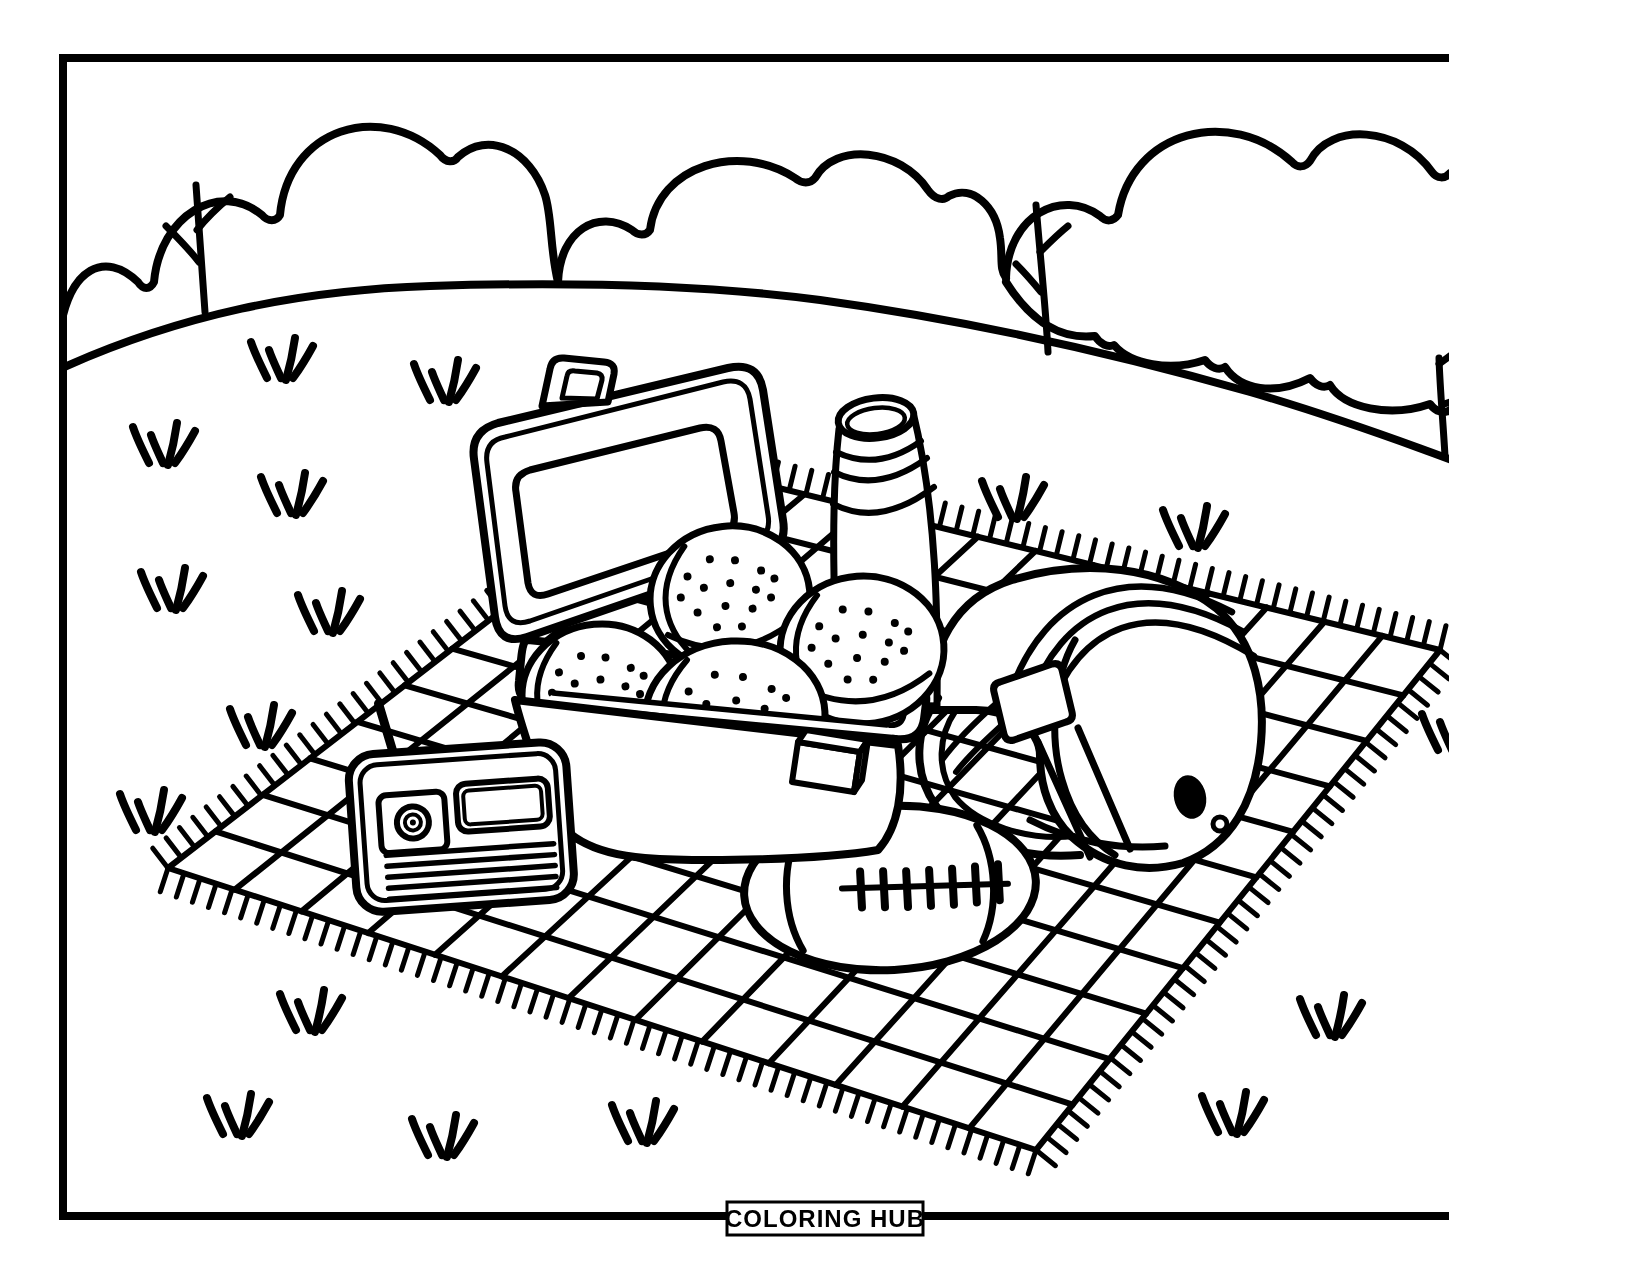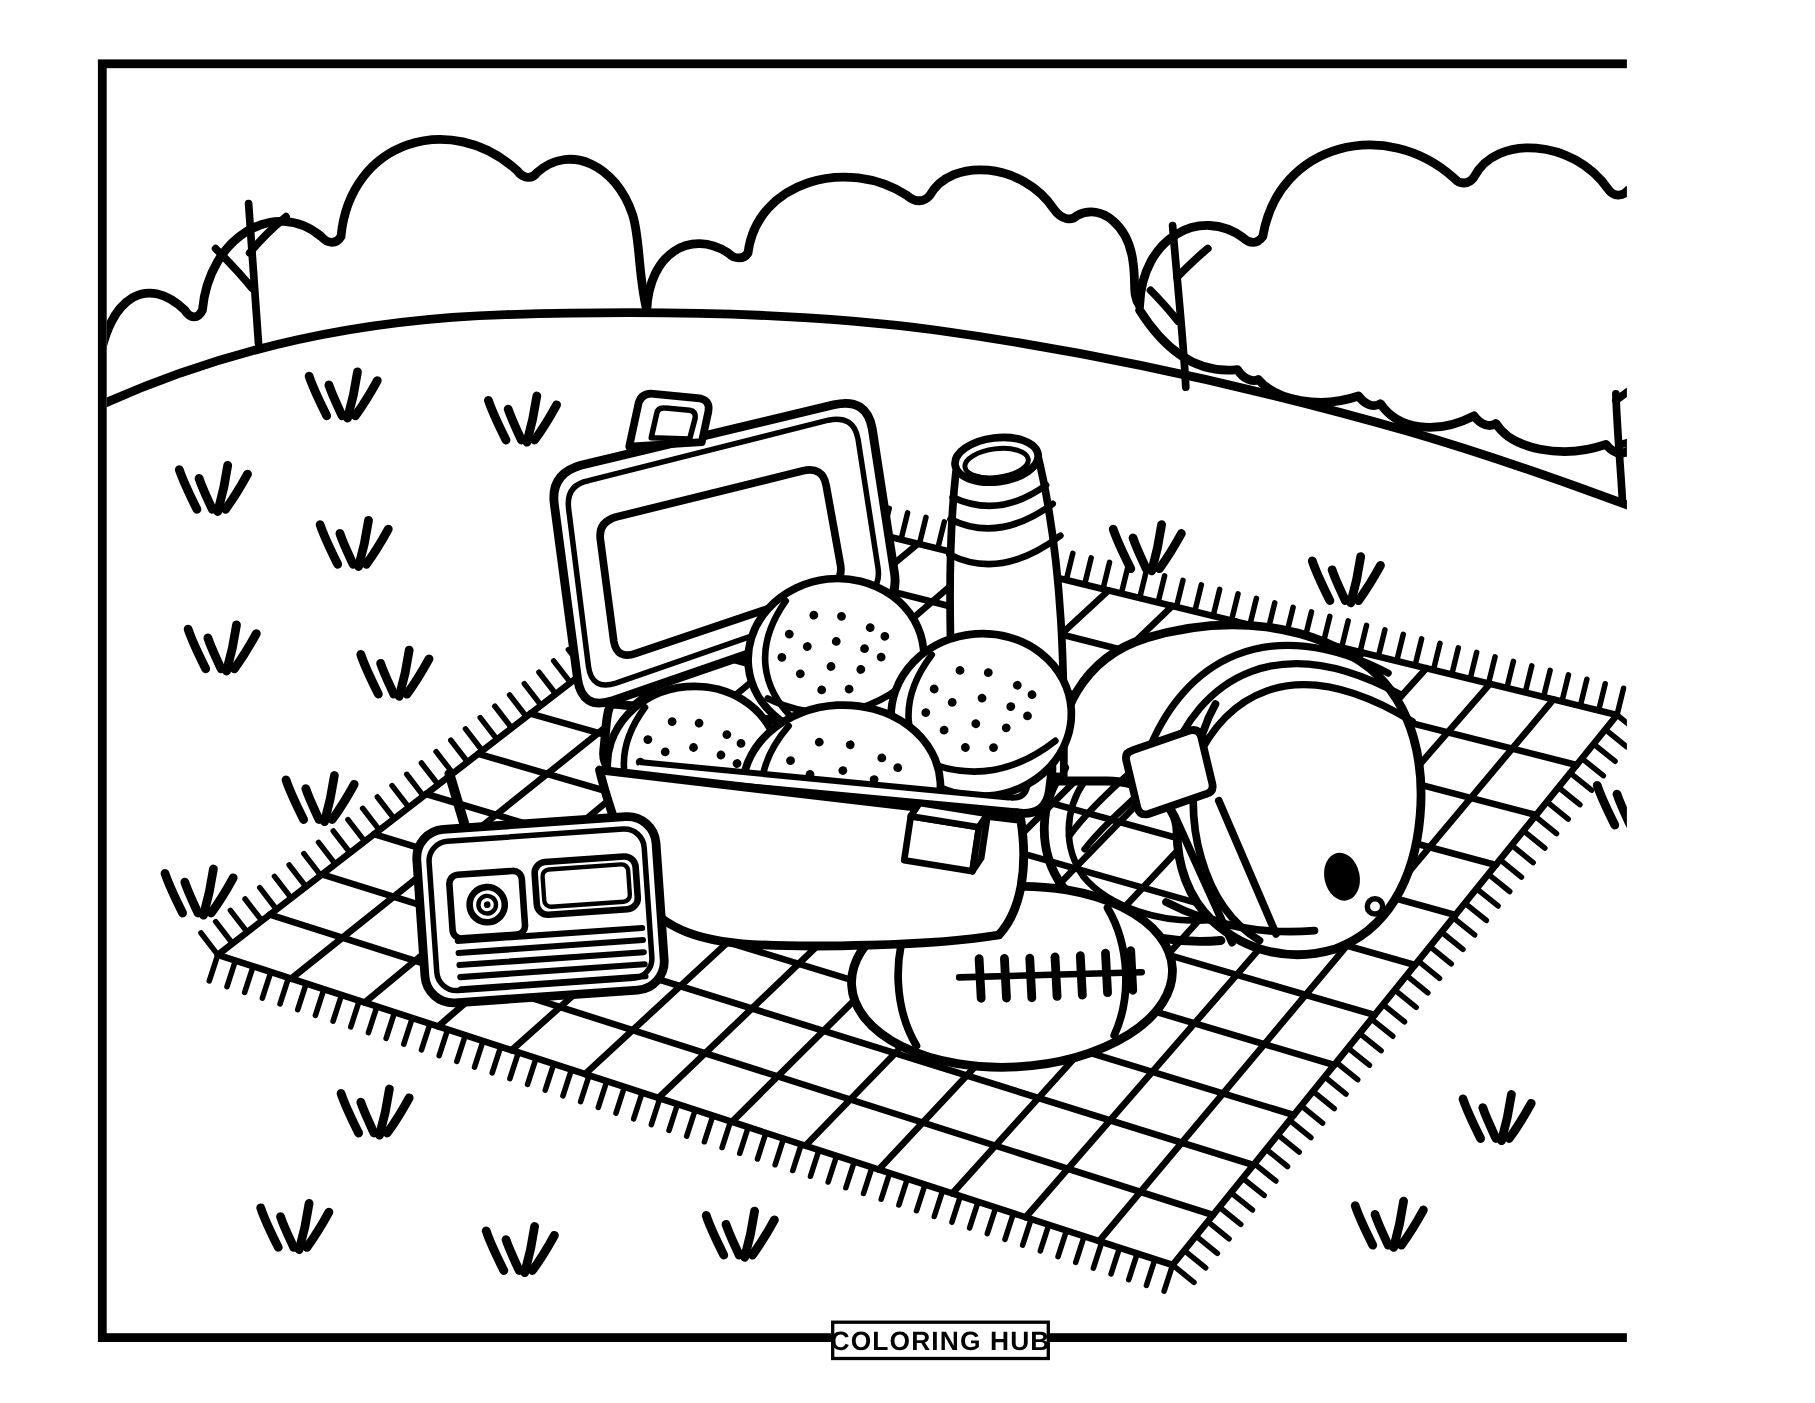--- a/index.html
+++ b/index.html
@@ -1,17 +1,17 @@
 <!DOCTYPE html>
 <html style="--line: #000000; --paper: #ffffff;"><head>
 <meta charset="utf-8">
 <style>
   :root { --line:#000000; --paper:#ffffff; }
   html,body { margin:0; padding:0; background:var(--paper); }
-  .stage { width:1449px; height:1275px; position:relative; background:var(--paper); overflow:hidden;margin-left:30px; }
+  .stage { width:1449px; height:1275px; position:relative; background:var(--paper); overflow:hidden; }
   svg text.brand {
     font-family:"Liberation Sans", sans-serif;
     font-weight:bold; font-size:24px; letter-spacing:1px;
     fill:var(--line);
   }
 </style>
 </head>
 <body>
 
 <div class="stage">

